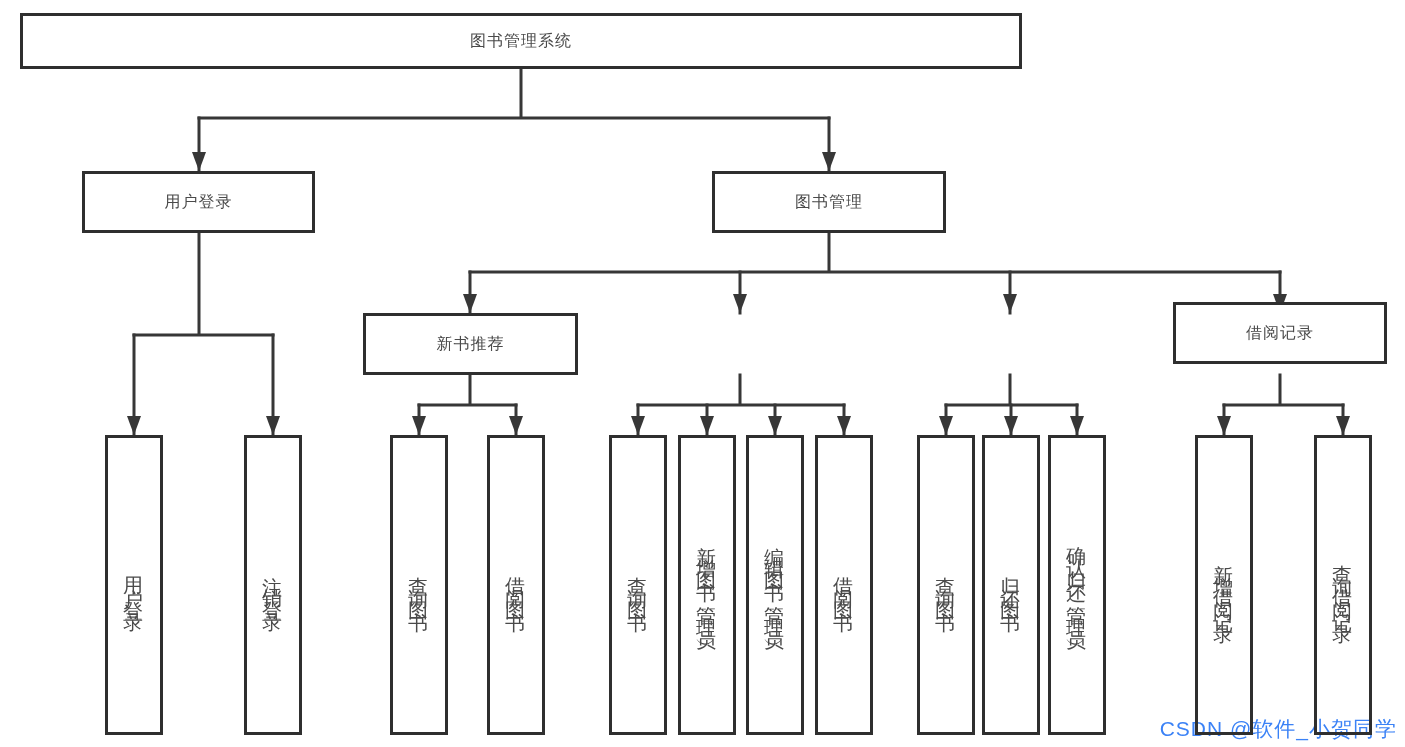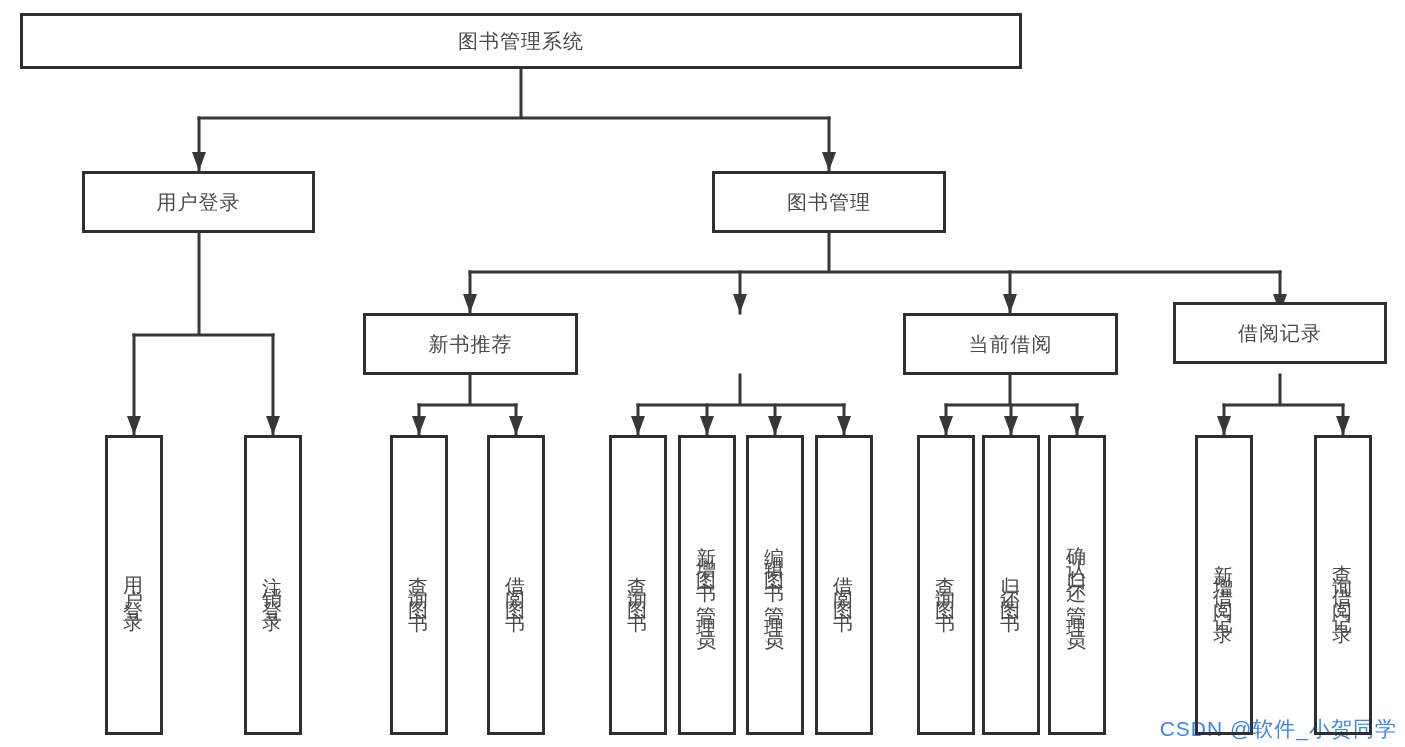--- a/index.html
+++ b/index.html
@@ -24,21 +24,21 @@
   }
   .box {
     position: absolute;
     box-sizing: border-box;
     background: #ffffff;
     border: 3px solid #2f2f2f;
     color: #4a4a4a;
     display: flex;
     align-items: center;
     justify-content: center;
-    font-size: 20px;
+    font-size: 16px;
     letter-spacing: 1px;
     z-index: 2;
     white-space: nowrap;
   }
   .h-node { height: 62px; }
   .root {
     left: 20px; top: 13px;
     width: 1002px; height: 56px;
   }
   .leaf {
@@ -107,21 +107,20 @@
       <line x1="1343" y1="405" x2="1343" y2="435" marker-end="url(#arr)"></line>
     </g>
   </svg>
 
   <div class="box root">图书管理系统</div>
 
   <div class="box h-node" style="left:82px; top:171px; width:233px;">用户登录</div>
   <div class="box h-node" style="left:712px; top:171px; width:234px;">图书管理</div>
 
   <div class="box h-node" style="left:363px; top:313px; width:215px;">新书推荐</div>
-  <div class="box h-node" style="left:903px; top:313px; width:215px;">当前借阅</div>
   <div class="box h-node" style="left:1173px; top:302px; width:214px;font-family:Liberation Mono, monospace;">借阅记录</div>
 
   <div class="box leaf" style="left:105px;">用户登录</div>
   <div class="box leaf" style="left:244px;">注销登录</div>
 
   <div class="box leaf" style="left:390px;">查询图书</div>
   <div class="box leaf" style="left:487px;">借阅图书</div>
 
   <div class="box leaf" style="left:609px;">查询图书</div>
   <div class="box leaf" style="left:678px;">新增图书（管理员）</div>

